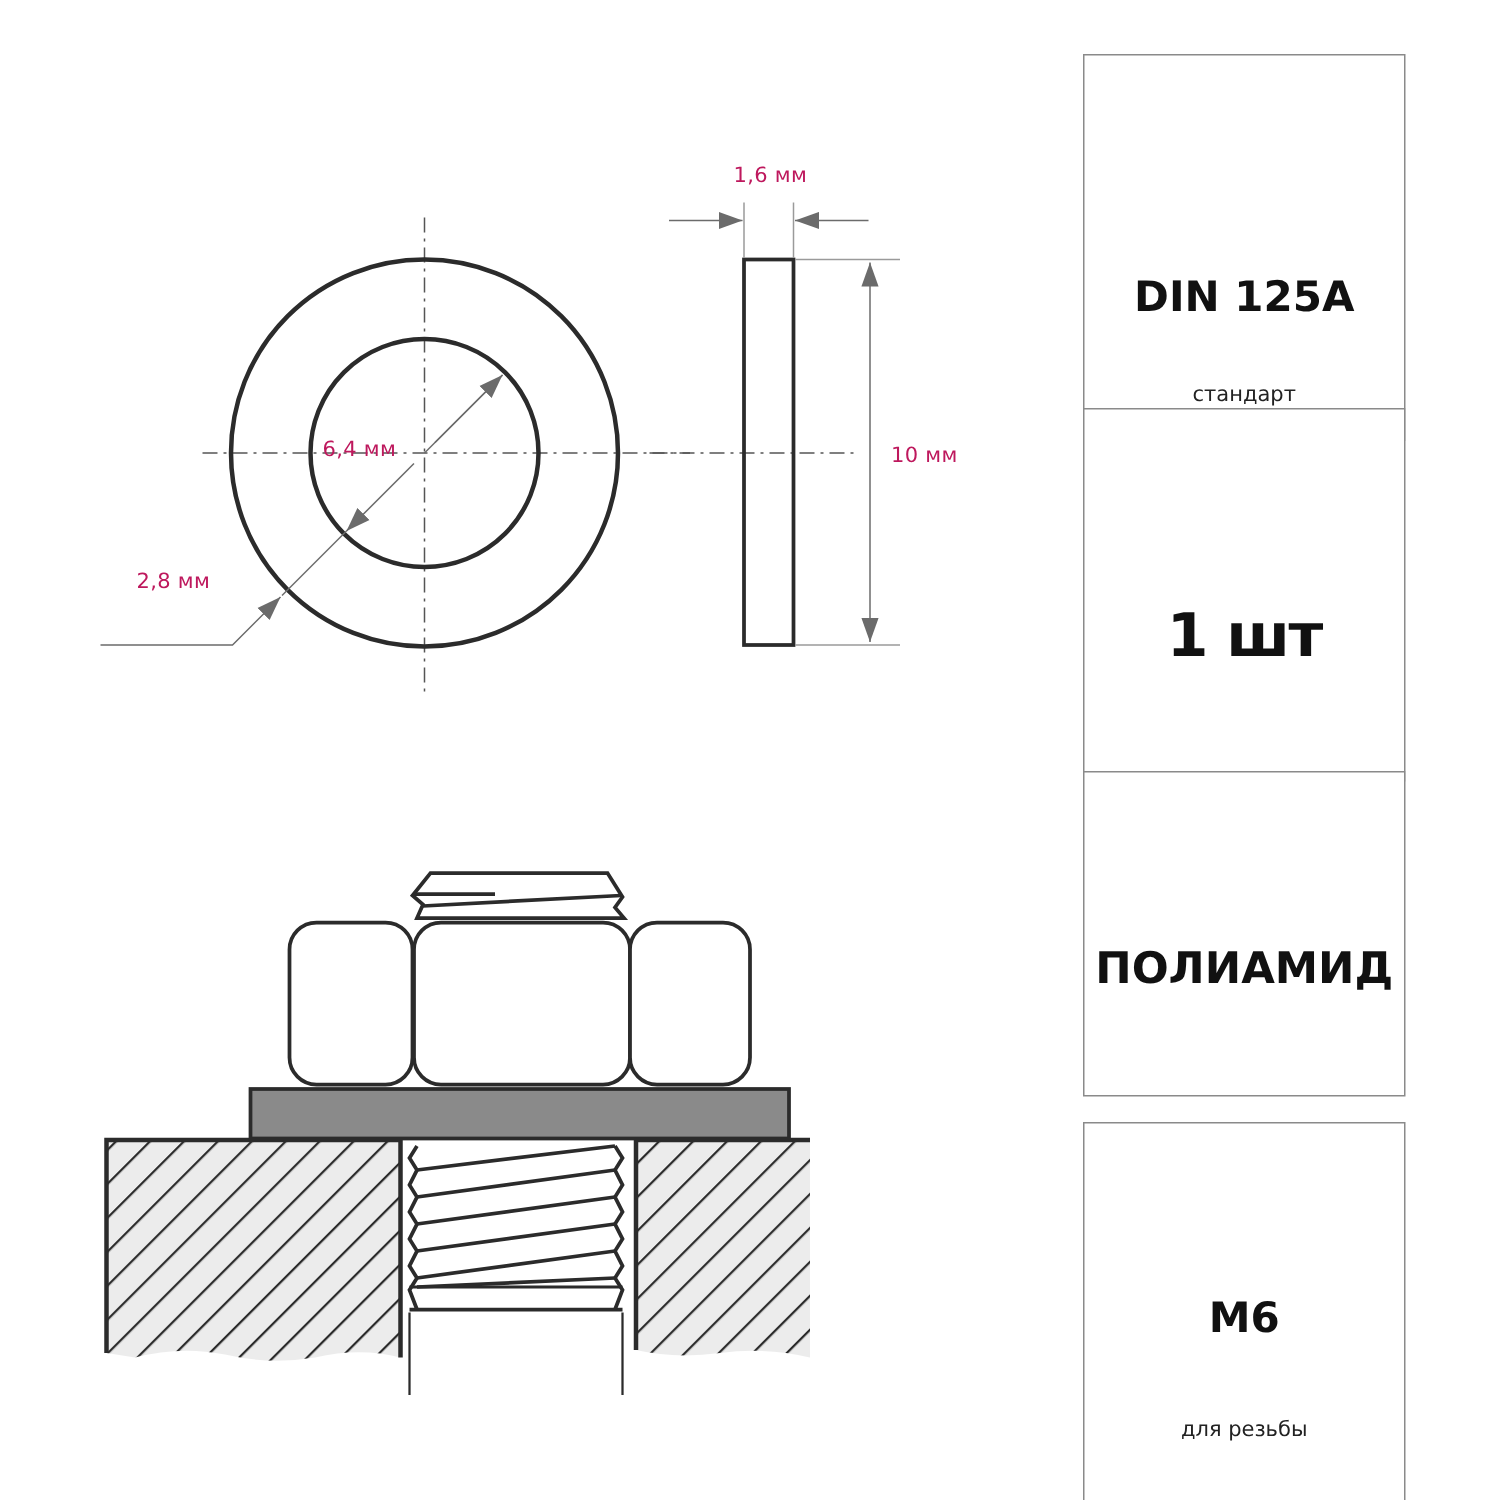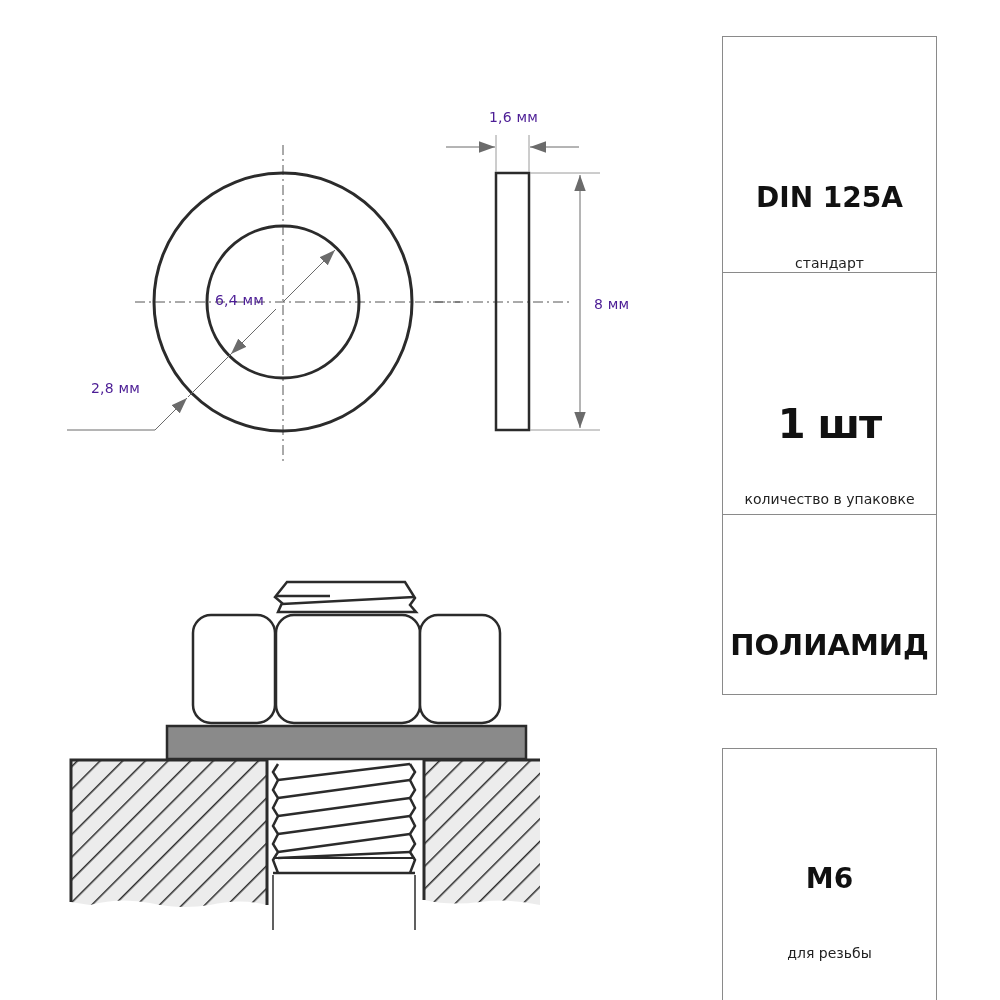--- a/index.html
+++ b/index.html
@@ -1,18 +1,18 @@
 <!DOCTYPE html>
 <html><head>
 <meta charset="utf-8">
 <style>
   html, body { margin:0; padding:0; background:#ffffff; }
   body { width:1000px; height:1000px; position:relative; overflow:hidden; font-family:"DejaVu Sans", sans-serif; }
   .canvas { position:absolute; left:0; top:0; width:1000px; height:1000px; }
-  .dim-label { position:absolute; font-family:"DejaVu Sans", sans-serif; font-size:14px; color:#4c1d95; white-space:nowrap; letter-spacing:0.2px;text-align:right; }
+  .dim-label { position:absolute; font-family:"DejaVu Sans", sans-serif; font-size:14px; color:#be185d; white-space:nowrap; letter-spacing:0.2px;text-align:right; }
   .card { position:absolute; left:722px; width:215px; border:1.5px solid #8a8a8a; background:#fff; box-sizing:border-box; }
   .card .big { position:absolute; left:0; right:0; text-align:center; font-family:"DejaVu Sans", sans-serif; font-weight:bold; color:#111; }
   .card .sub { position:absolute; left:0; right:0; text-align:center; font-family:"DejaVu Sans", sans-serif; color:#222; font-size:14px; line-height:19px;margin-top:36px; }
 </style>
 </head>
 <body>
 
 <svg class="canvas" width="1000" height="1000" viewBox="0 0 1000 1000" xmlns="http://www.w3.org/2000/svg">
   <defs>
     <marker id="arr" viewBox="0 0 10 10" refX="10" refY="5" markerWidth="10" markerHeight="10" markerUnits="userSpaceOnUse" orient="auto">
@@ -135,32 +135,31 @@
     <rect x="838" y="790" width="17" height="52"></rect>
     <line x1="838" y1="815" x2="855" y2="815"></line>
     <line x1="838" y1="823" x2="855" y2="823"></line>
     <line x1="838" y1="831" x2="855" y2="831"></line>
   </g>
 </svg>
 
 <div class="dim-label" style="left:215px; top:292px;">6,4 мм</div>
 <div class="dim-label" style="left:91px; top:380px;">2,8 мм</div>
 <div class="dim-label" style="left:489px; top:109px;">1,6 мм</div>
-<div class="dim-label" style="left:594px; top:296px;">8 мм</div>
+<div class="dim-label" style="left:594px; top:296px;">10 мм</div>
 
 <div class="card" style="top:36px; height:258px;">
   <div class="big" style="top:144px; font-size:28px;">DIN 125A</div>
   <div class="sub" style="top:181px;">стандарт</div>
 </div>
 
 <div class="card" style="top:272px; height:249px;">
   <div class="big" style="top:128px; font-size:40px; letter-spacing:-1px;">1 шт</div>
-  <div class="sub" style="top:181px;">количество в упаковке</div>
 </div>
 
-<div class="card" style="top:514px; height:181px;">
+<div class="card" style="top:514px; height:217px;">
   <div class="big" style="top:113px; font-size:29px;">ПОЛИАМИД</div>
 </div>
 
 <div class="card" style="top:748px; height:254px;">
   <div class="big" style="top:113px; font-size:28px;">M6</div>
   <div class="sub" style="top:159px;">для резьбы</div>
 </div>
 
 </body></html>

